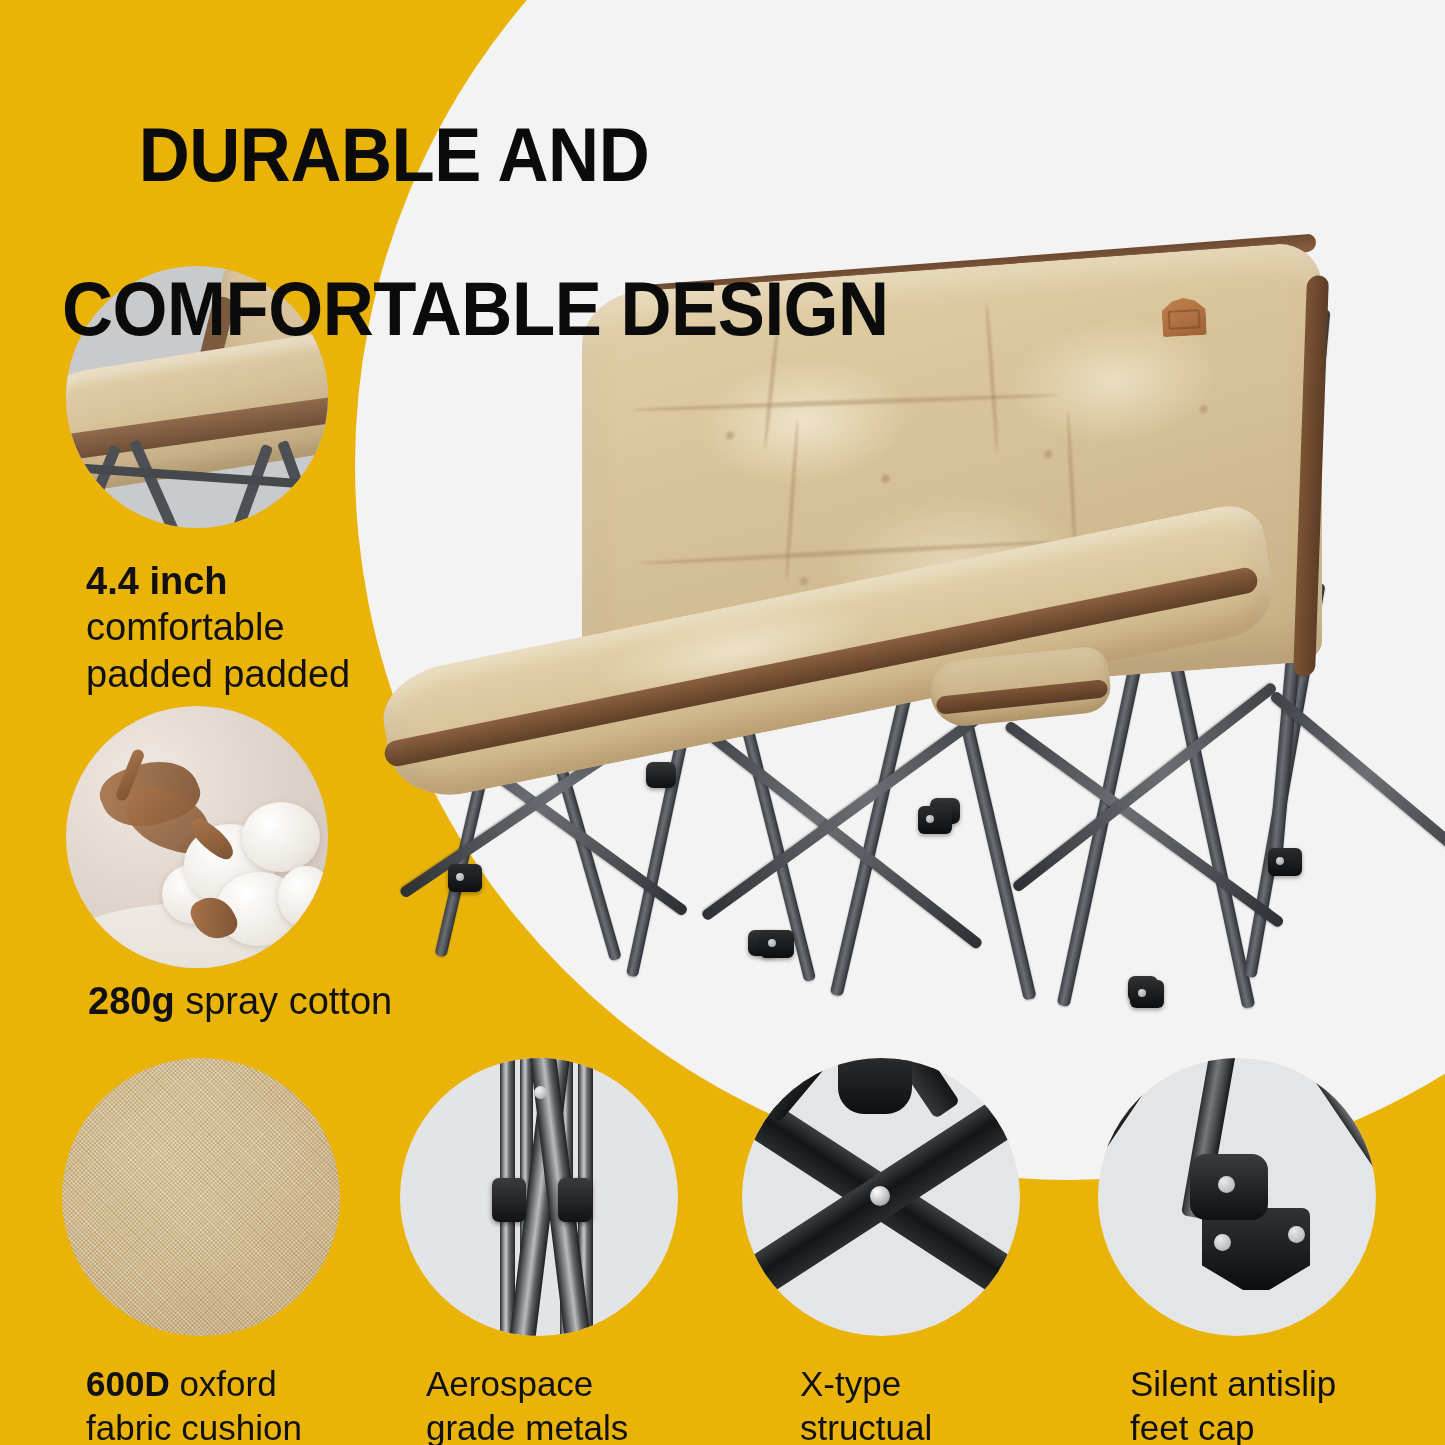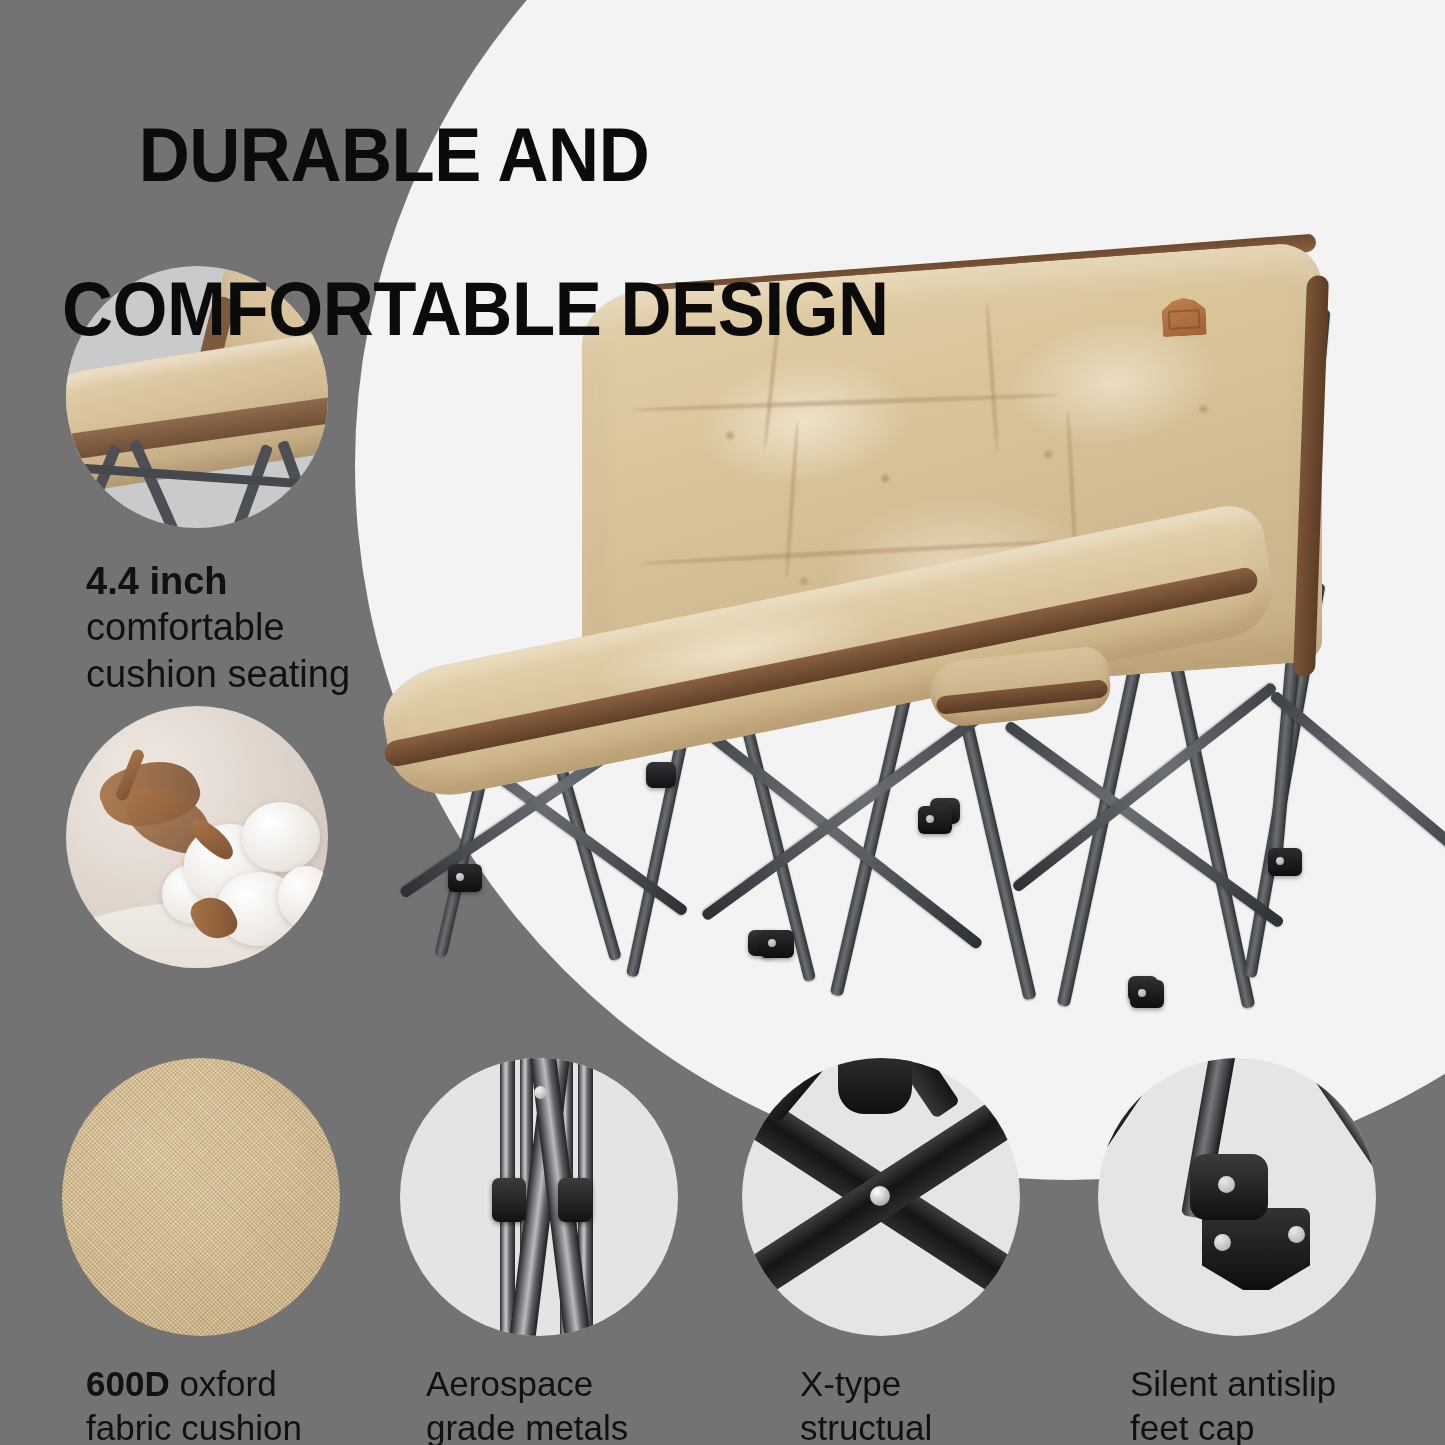--- a/index.html
+++ b/index.html
@@ -4,21 +4,21 @@
 <title>Durable and Comfortable Design</title>
 <style>
   html,body{margin:0;padding:0;}
   body{
     width:1445px;height:1445px;
     background:#ffffff;
     font-family:"Liberation Sans", sans-serif;
     overflow:hidden;
     position:relative;
   }
-  #stage{position:absolute;inset:0;width:1445px;height:1445px;overflow:hidden;background:#737373;}
+  #stage{position:absolute;inset:0;width:1445px;height:1445px;overflow:hidden;background:#eab308;}
 
   
   .bg-circle{
     position:absolute;
     left:355px;top:-250px;
     width:1430px;height:1430px;
     border-radius:50%;
     background:#f3f3f3;
     z-index:0;
   }
@@ -286,35 +286,36 @@
     <div class="pad-gap"></div>
     <div class="pad-cushion"></div>
     <div class="pad-trim"></div>
     <div class="pad-leg a"></div>
     <div class="pad-leg b"></div>
     <div class="pad-leg c"></div>
     <div class="pad-leg d"></div>
     <div class="pad-rail"></div>
   </div>
   <div class="label lbl-pad"><b>4.4 inch</b> <span>comfortable
-cushion seating</span></div>
+padded padded</span></div>
 
   <div class="circ c-cot">
     <div class="cot-floor"></div>
     <div class="stem s1"></div>
     <div class="stem s2"></div>
     <div class="stem s3"></div>
     <div class="boll b4"></div>
     <div class="boll b1"></div>
     <div class="boll b2"></div>
     <div class="boll b3"></div>
     <div class="boll b5"></div>
     <div class="stem s4"></div>
     <div class="stem s5"></div>
   </div>
+  <div class="label lbl-cot"><b>280g</b> <span>spray cotton</span></div>
 
   <div class="circ c-fab"></div>
   <div class="label row3 lbl-fab"><b>600D</b> <span>oxford
 fabric cushion</span></div>
 
   <div class="circ c-met">
     <div class="tube t1"></div>
     <div class="tube t2"></div>
     <div class="tube t3"></div>
     <div class="tube t4"></div>

